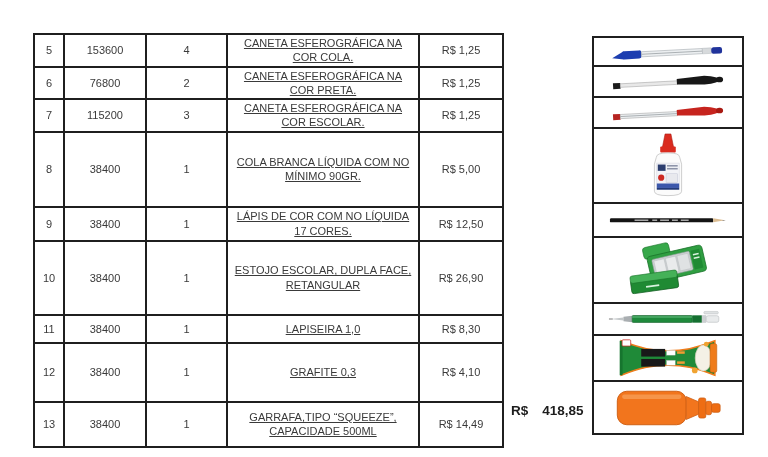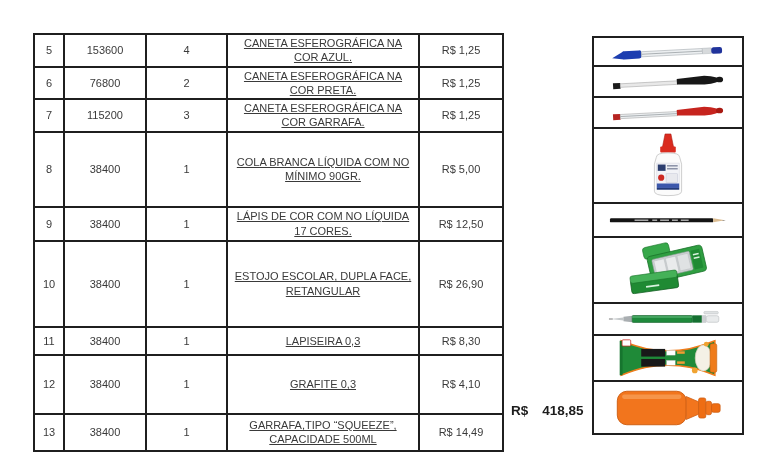--- a/index.html
+++ b/index.html
@@ -38,41 +38,41 @@
       <col style="width:192px">
         <col style="width:84px">
     </colgroup>
     <tbody>
       <tr style="height:32px">
         <td>5</td>
         <td>153600</td>
         <td>4</td>
         <td>
           <span class="desc-line">CANETA ESFEROGRÁFICA NA</span>
-          <span class="desc-line">COR AZUL.</span>
+          <span class="desc-line">COR COLA.</span>
         </td>
         <td>R$ 1,25</td>
       </tr>
       <tr style="height:31px">
         <td>6</td>
         <td>76800</td>
         <td>2</td>
         <td>
           <span class="desc-line">CANETA ESFEROGRÁFICA NA</span>
           <span class="desc-line">COR PRETA.</span>
         </td>
         <td>R$ 1,25</td>
       </tr>
       <tr style="height:31px">
         <td>7</td>
         <td>115200</td>
         <td>3</td>
         <td>
           <span class="desc-line">CANETA ESFEROGRÁFICA NA</span>
-          <span class="desc-line">COR GARRAFA.</span>
+          <span class="desc-line">COR ESCOLAR.</span>
         </td>
         <td>R$ 1,25</td>
       </tr>
       <tr style="height:75px">
         <td>8</td>
         <td>38400</td>
         <td>1</td>
         <td>
           <span class="desc-line">COLA BRANCA LÍQUIDA COM NO</span>
           <span class="desc-line">MÍNIMO 90GR.</span>
@@ -82,49 +82,49 @@
       <tr style="height:34px">
         <td>9</td>
         <td>38400</td>
         <td>1</td>
         <td>
           <span class="desc-line">LÁPIS DE COR COM NO LÍQUIDA</span>
           <span class="desc-line">17 CORES.</span>
         </td>
         <td>R$ 12,50</td>
       </tr>
-      <tr style="height:86px">
+      <tr style="height:74px">
         <td>10</td>
         <td>38400</td>
         <td>1</td>
         <td>
           <span class="desc-line">ESTOJO ESCOLAR, DUPLA FACE,</span>
           <span class="desc-line">RETANGULAR</span>
         </td>
         <td>R$ 26,90</td>
       </tr>
       <tr style="height:28px">
         <td>11</td>
         <td>38400</td>
         <td>1</td>
         <td>
-          <span class="desc-line">LAPISEIRA 0,3</span>
+          <span class="desc-line">LAPISEIRA 1,0</span>
         </td>
         <td>R$ 8,30</td>
       </tr>
       <tr style="height:59px">
         <td>12</td>
         <td>38400</td>
         <td>1</td>
         <td>
           <span class="desc-line">GRAFITE 0,3</span>
         </td>
         <td>R$ 4,10</td>
       </tr>
-      <tr style="height:37px">
+      <tr style="height:45px">
         <td>13</td>
         <td>38400</td>
         <td>1</td>
         <td>
           <span class="desc-line">GARRAFA,TIPO “SQUEEZE”,</span>
           <span class="desc-line">CAPACIDADE 500ML</span>
         </td>
         <td>R$ 14,49</td>
       </tr>
     </tbody>

